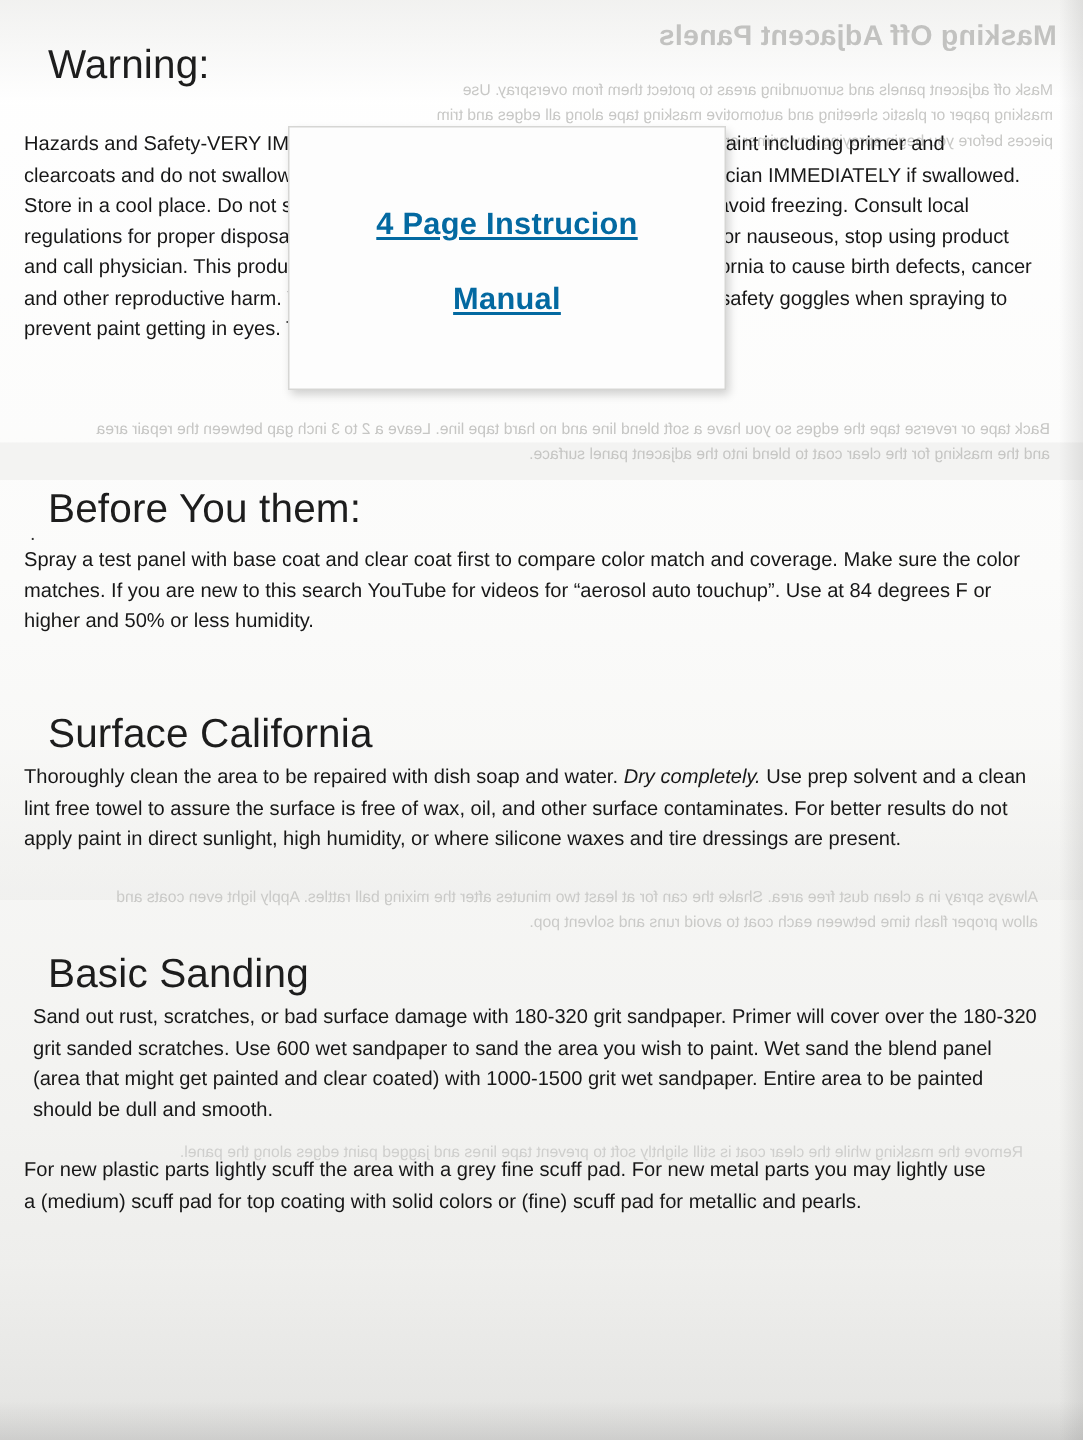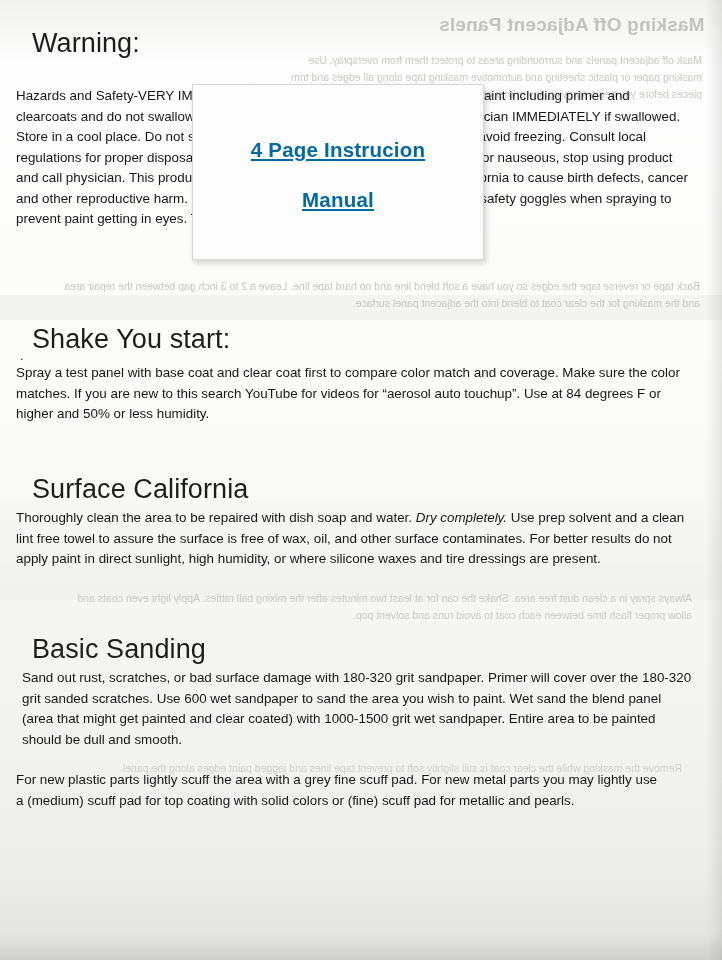--- a/index.html
+++ b/index.html
@@ -171,21 +171,21 @@
   <div class="bleed" id="bleed-block-1">Mask off adjacent panels and surrounding areas to protect them from overspray. Use masking paper or plastic sheeting and automotive masking tape along all edges and trim pieces before you begin spraying any primer or paint.</div>
   <div class="bleed" id="bleed-block-2">Back tape or reverse tape the edges so you have a soft blend line and no hard tape line. Leave a 2 to 3 inch gap between the repair area and the masking for the clear coat to blend into the adjacent panel surface.</div>
   <div class="bleed" id="bleed-block-3">Always spray in a clean dust free area. Shake the can for at least two minutes after the mixing ball rattles. Apply light even coats and allow proper flash time between each coat to avoid runs and solvent pop.</div>
   <div class="bleed" id="bleed-block-4">Remove the masking while the clear coat is still slightly soft to prevent tape lines and jagged paint edges along the panel.</div>
 
   <div class="content">
 
     <h1 class="section" id="warning-heading">Warning:</h1>
     <p class="body" id="warning-text">Hazards and Safety-VERY IMPORTANT. Do not breath vapors from touch-up paint including primer and clearcoats and do not swallow. KEEP OUT OF REACH of children. Call a physician IMMEDIATELY if swallowed. Store in a cool place. Do not store above 120F. DO NOT STORE IN CAR and avoid freezing. Consult local regulations for proper disposal. Use with adequate ventilation. If you feel dizzy or nauseous, stop using product and call physician. This product contains chemicals known to the State of California to cause birth defects, cancer and other reproductive harm. Wear an appropriate paint respirator and WEAR safety goggles when spraying to prevent paint getting in eyes. This includes the primer, paint and clearcoat.</p>
 
-    <h1 class="section" id="before-heading">Shake You start:</h1>
+    <h1 class="section" id="before-heading">Before You them:</h1>
     <div id="before-dot">.</div>
     <p class="body" id="before-text">Spray a test panel with base coat and clear coat first to compare color match and coverage. Make sure the color matches.  If you are new to this search YouTube for videos for “aerosol auto touchup”.  Use at 84 degrees F or higher and 50% or less humidity.</p>
 
     <h1 class="section" id="surface-heading">Surface California</h1>
     <p class="body" id="surface-text"><span>Thoroughly clean the area to be repaired with dish soap and water.  </span><span class="italic">Dry completely.</span><span> Use prep solvent and a clean lint free towel to assure the surface is free of wax, oil, and other surface contaminates. For better results do not apply paint in direct sunlight, high humidity, or where silicone waxes and tire dressings are present.</span></p>
 
     <h1 class="section" id="sanding-heading">Basic Sanding</h1>
     <p class="body" id="sanding-text">Sand out rust, scratches, or bad surface damage with 180-320 grit sandpaper. Primer will cover over the 180-320 grit sanded scratches. Use 600 wet sandpaper to sand the area you wish to paint. Wet sand the blend panel (area that might get painted and clear coated) with 1000-1500 grit wet sandpaper. Entire area to be painted should be dull and smooth.</p>
     <p class="body" id="sanding-text-2">For new plastic parts lightly scuff the area with a grey fine scuff pad. For new metal parts you may lightly use a (medium) scuff pad for top coating with solid colors or (fine) scuff pad for metallic and pearls.</p>
   </div>

